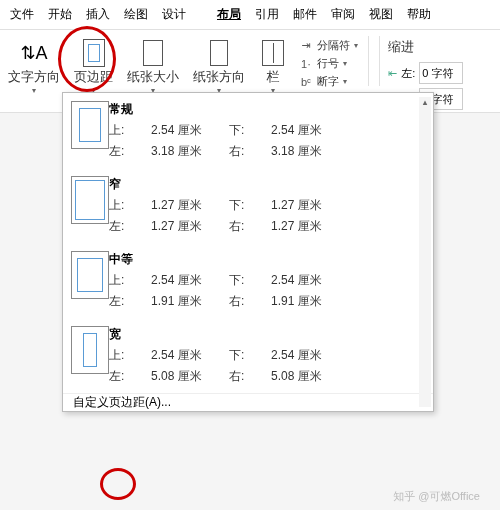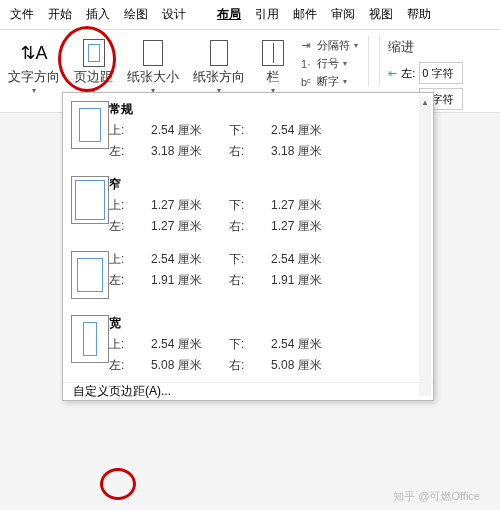--- a/index.html
+++ b/index.html
@@ -181,20 +181,21 @@
           <span>左:</span>
           <span>1.27 厘米</span>
           <span>右:</span>
           <span>1.27 厘米</span>
         </div>
       </div>
     </div>
     <div class="preset">
       <div class="preset-ico medium"></div>
       <div class="preset-body">
+        <div class="preset-title">中等</div>
         <div class="preset-grid">
           <span>上:</span>
           <span>2.54 厘米</span>
           <span>下:</span>
           <span>2.54 厘米</span>
           <span>左:</span>
           <span>1.91 厘米</span>
           <span>右:</span>
           <span>1.91 厘米</span>
         </div>

